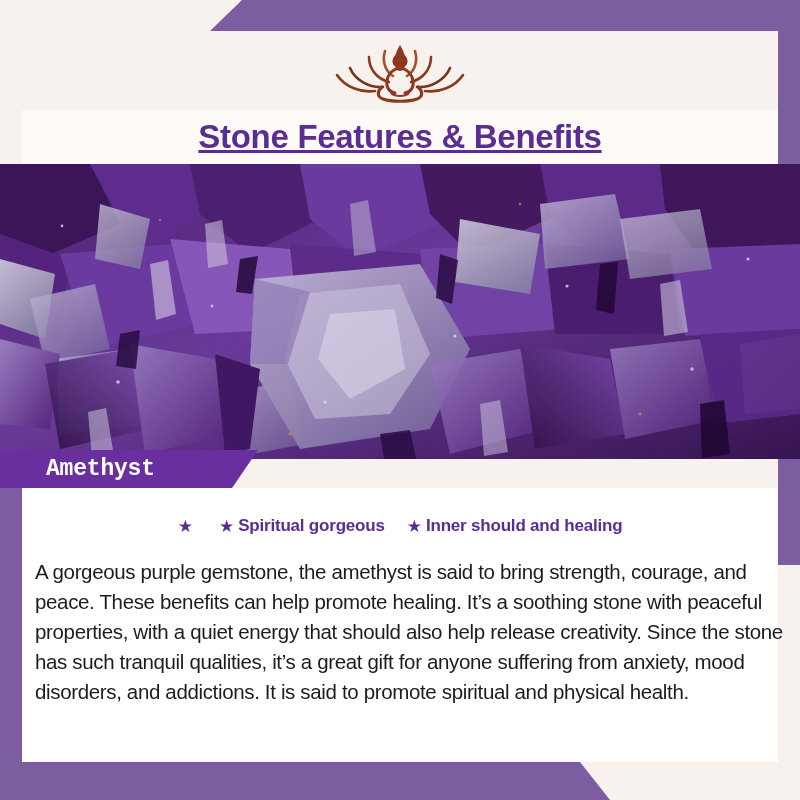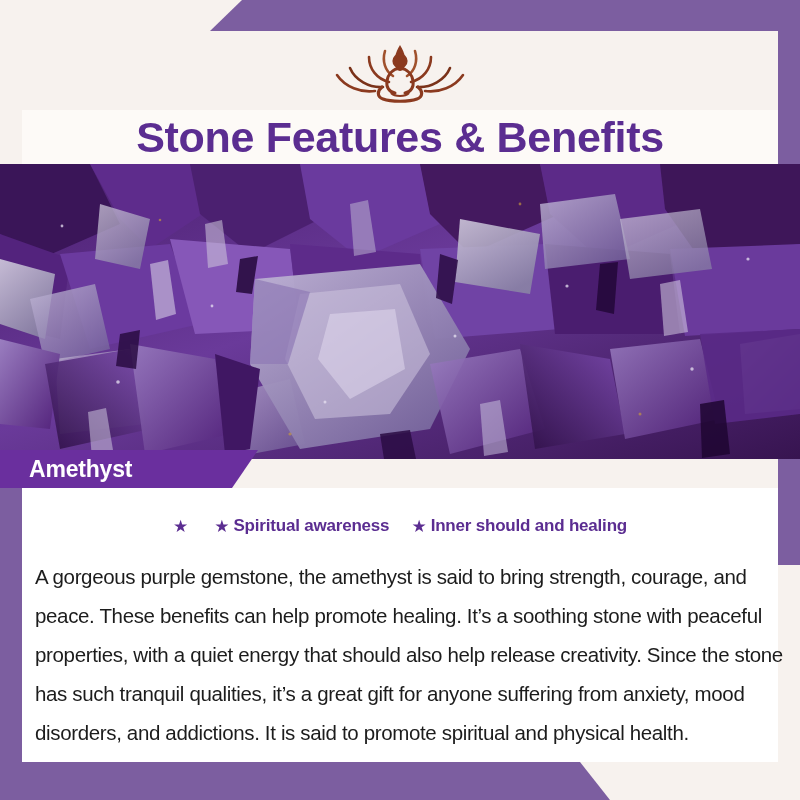--- a/index.html
+++ b/index.html
@@ -91,25 +91,26 @@
     left: 22px;
     top: 110px;
     width: 756px;
     height: 54px;
     background: #fdfaf7;
     display: flex;
     align-items: center;
     justify-content: center;
   }
   .title-text {
-    font-size: 43px;
+    font-size: 33px;
     font-weight: bold;
     color: #5b2d91;
     letter-spacing: -0.3px;
     white-space: nowrap;
+    text-decoration: underline;
   }
 
   
   .photo {
     position: absolute;
     left: 0;
     top: 164px;
     width: 800px;
     height: 295px;
     overflow: hidden;
@@ -126,22 +127,23 @@
     height: 38px;
     background: #6a2f9e;
     clip-path: polygon(0 0, 100% 0, calc(100% - 26px) 100%, 0 100%);
     display: flex;
     align-items: center;
   }
   .stone-label-text {
     color: #ffffff;
     font-size: 23px;
     font-weight: bold;
-    margin-left: 29px;
+    margin-left: 46px;
     letter-spacing: -0.2px;
+    font-family: Liberation Mono, monospace;
   }
 
   
   .body-panel {
     position: absolute;
     left: 22px;
     top: 488px;
     width: 756px;
     height: 274px;
     background: #ffffff;
@@ -176,21 +178,21 @@
     letter-spacing: -0.2px;
   }
 
   
   .paragraph {
     position: absolute;
     left: 35px;
     top: 557px;
     width: 750px;
     font-size: 20.5px;
-    line-height: 39px;
+    line-height: 30px;
     color: #1c1c1c;
     letter-spacing: -0.35px;
   }
 </style>
 </head>
 <body>
 
 <div id="page">
 
   <div class="frame-bar frame-top"></div>
@@ -338,21 +340,21 @@
   </div>
 
   <div class="body-panel"></div>
 
   <div class="bullets">
     <div class="bullet">
       <span class="bullet-star">★</span>
     </div>
     <div class="bullet">
       <span class="bullet-star">★</span>
-      <span class="bullet-text">Spiritual awareness</span>
+      <span class="bullet-text">Spiritual gorgeous</span>
     </div>
     <div class="bullet">
       <span class="bullet-star">★</span>
       <span class="bullet-text">Inner should and healing</span>
     </div>
   </div>
 
   <div class="paragraph">A gorgeous purple gemstone, the amethyst is said to bring strength, courage, and peace. These benefits can help promote healing. It’s a soothing stone with peaceful properties, with a quiet energy that should also help release creativity. Since the stone has such tranquil qualities, it’s a great gift for anyone suffering from anxiety, mood disorders, and addictions. It is said to promote spiritual and physical health.</div>
 
 </div>

